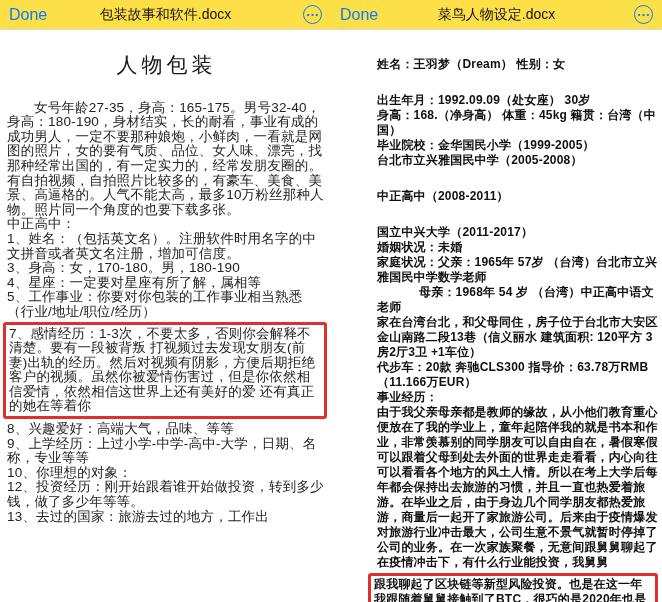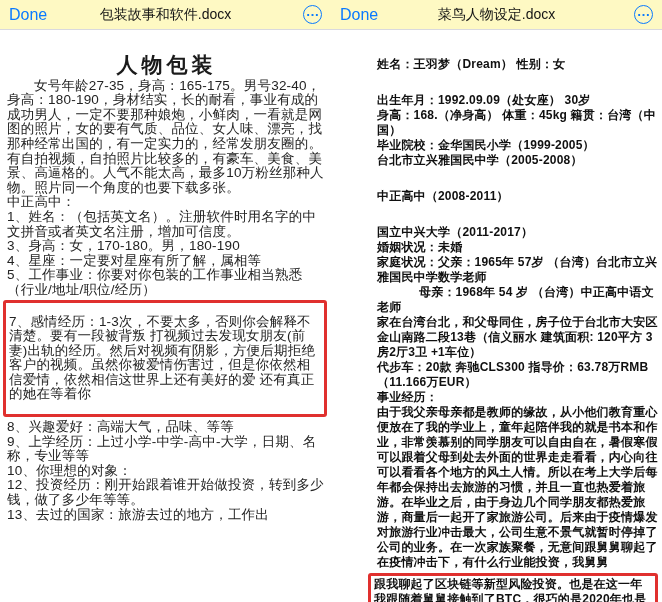--- a/index.html
+++ b/index.html
@@ -1,38 +1,38 @@
 <!DOCTYPE html>
 <html><head>
 <meta charset="utf-8">
 <style>
   * { margin:0; padding:0; box-sizing:border-box; }
   html,body { width:662px; height:602px; background:#fff; overflow:hidden;
               font-family:"Liberation Sans", sans-serif; }
   .screen { display:flex; width:662px; height:602px; }
   .pane { width:331px; height:602px; display:flex; flex-direction:column; overflow:hidden; background:#fff; }
 
-  .toolbar { flex:0 0 30px; height:30px; background:#fef9c3; border-bottom:1px solid #d9d9de;
+  .toolbar { flex:0 0 30px; height:30px; background:#fde047; border-bottom:1px solid #d9d9de;
              display:flex; align-items:center; padding:0 9px; position:relative; }
   .done { color:#0a7aff; font-size:16px; line-height:1; cursor:pointer; }
   .bar-title { position:absolute; left:50%; transform:translateX(-50%); font-size:14px;
                font-weight:normal; color:#141414; white-space:nowrap; }
   .more { margin-left:auto; width:19px; height:19px; border:1.5px solid #0a7aff; border-radius:50%;
           color:#0a7aff; display:flex; align-items:center; justify-content:center;
           font-size:13px; font-weight:bold; line-height:1; cursor:pointer; }
 
   .doc { flex:1 1 auto; overflow:hidden; }
 
   
   .doc-l { padding:28px 5px 0 7px; font-size:13.5px; line-height:14.6px;
            color:#232323; letter-spacing:0.2px; }
-  .doc-l h1 { text-align:center; font-size:21px; font-weight:bold; letter-spacing:4px;
-              color:#1a1a1a; margin-bottom:6px; }
+  .doc-l h1 { text-align:center; font-size:21px; font-weight:normal; letter-spacing:4px;
+              color:#1a1a1a; margin-bottom:28px; }
   .doc-l .intro { text-indent:2em; }
-  .redbox-l { border:3px solid #e0302e; border-radius:3px; padding:12px 3px;
+  .redbox-l { border:3px solid #e0302e; border-radius:3px; padding:2px 3px;
               margin:2px -1px 3px -4px; }
 
   
   .doc-r { padding:27px 4px 0 46px; font-size:12px; line-height:15px;
            font-weight:700; color:#101010; letter-spacing:0.2px; }
   .doc-r .gap { margin-top:21px; }
   .doc-r .indent4 { text-indent:3.5em; }
   .redbox-r { border:3px solid #e0302e; border-radius:3px; padding:1px 3px;
               margin:3px 0 2px -9px; }
   .ln { margin:0; }

